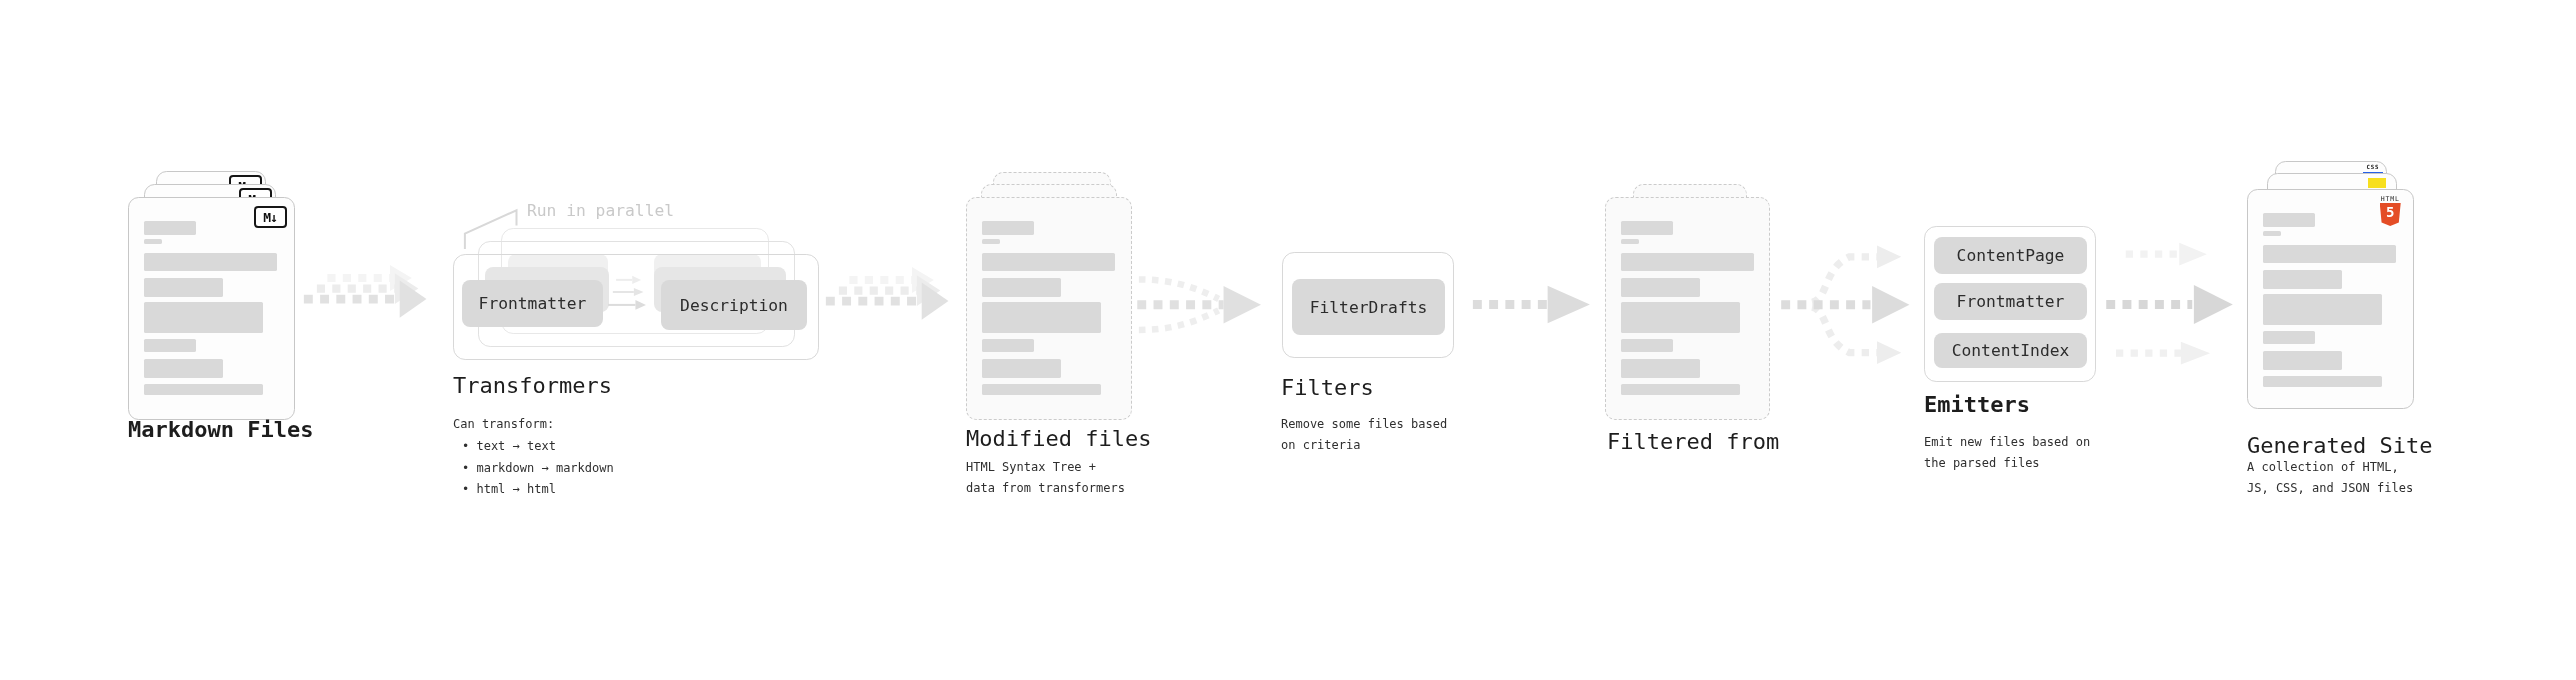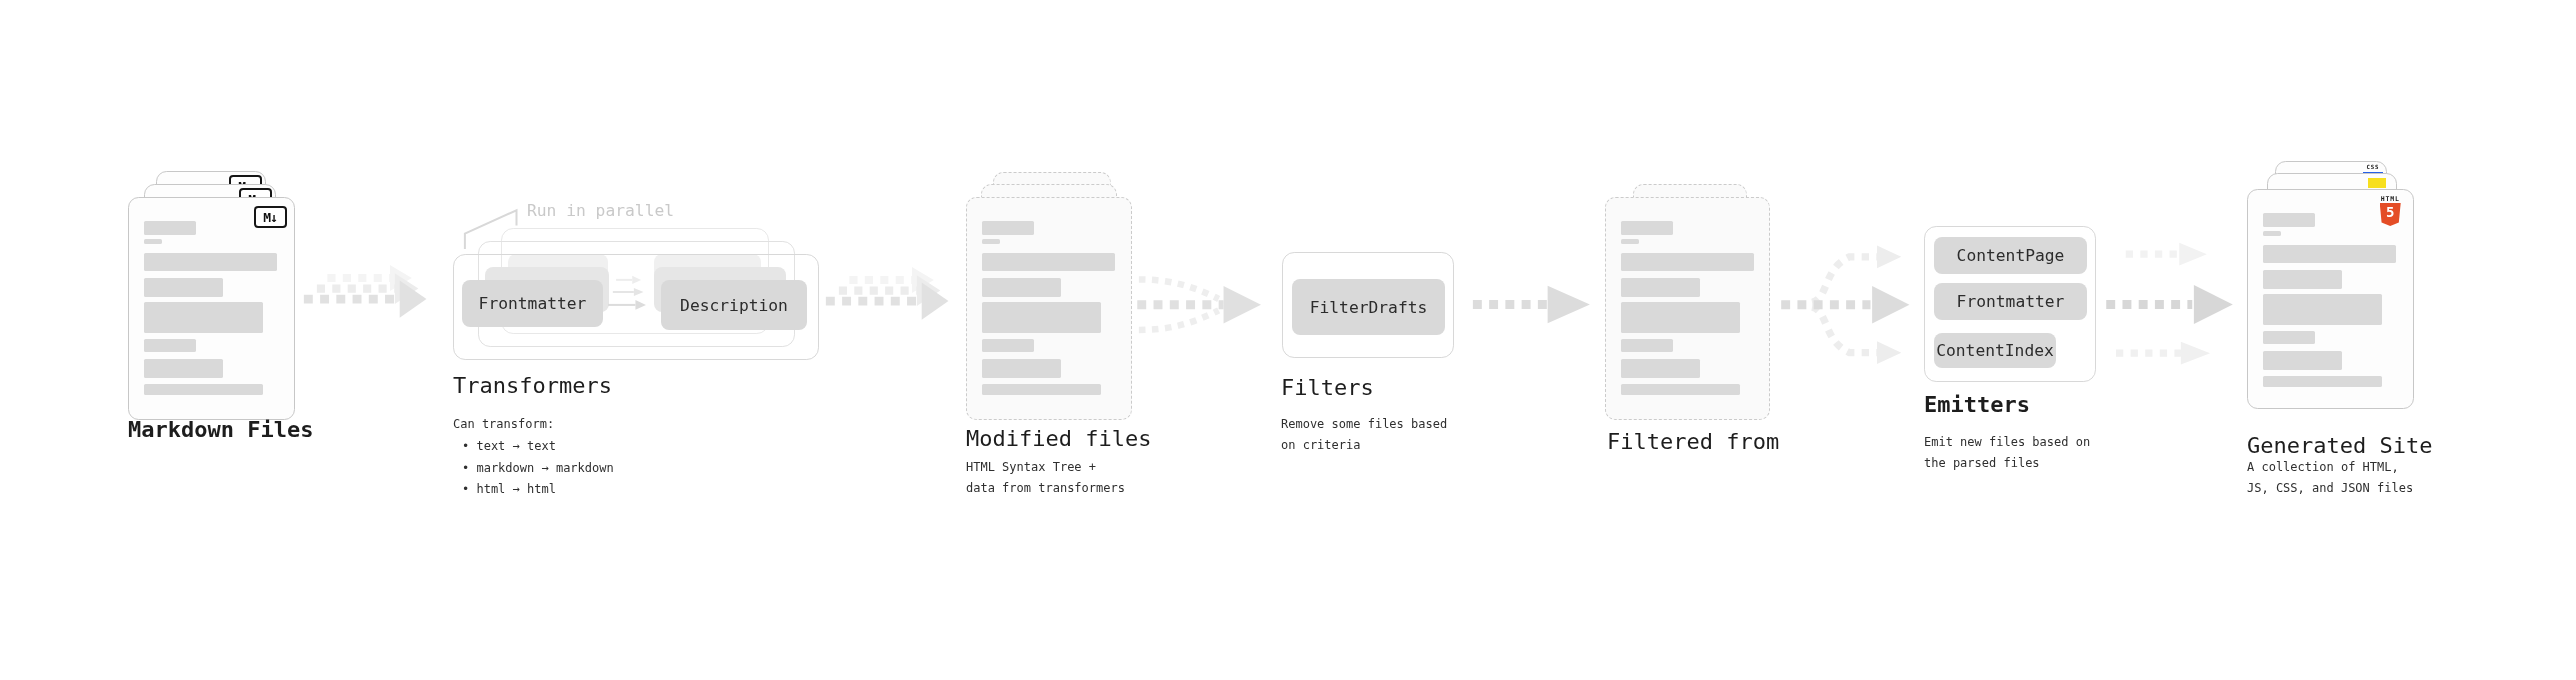--- a/index.html
+++ b/index.html
@@ -16,21 +16,21 @@
   .muted-text{position:absolute;font-size:16.3px;color:#c9c9c9;white-space:nowrap;line-height:18px;}
   .pill{position:absolute;box-sizing:border-box;background:#d9d9d9;border-radius:8.1px;display:flex;
         align-items:center;justify-content:center;font-size:16.3px;color:#2c2c2c;white-space:nowrap;}
   .pill.ghost1{background:#e6e6e6;}
   .pill.ghost2{background:#f0f0f0;}
   .frame{position:absolute;box-sizing:border-box;border:1.6px solid #d8d8d8;border-radius:12.2px;background:transparent;}
   .frame.g1{border-color:#e1e1e1;}
   .frame.g2{border-color:#e8e8e8;}
   .arrow-svg{position:absolute;overflow:visible;}
   .html5{position:absolute;width:24.4px;display:flex;flex-direction:column;align-items:center;}
-  .html5 .word{font-size:6.5px;font-weight:bold;letter-spacing:0.8px;color:#1c1c1c;line-height:8.1px;}
+  .html5 .word{font-size:6.5px;font-weight:normal;letter-spacing:0.8px;color:#1c1c1c;line-height:8.1px;}
   .html5 .shield{width:21px;height:23px;background:#e44d26;clip-path:polygon(0 0,100% 0,91% 85%,50% 100%,9% 85%);
                  display:flex;justify-content:center;color:#fff;font-size:14px;font-weight:bold;line-height:19.5px;}
   .css-logo{position:absolute;width:19.5px;display:flex;flex-direction:column;align-items:center;gap:0.8px;}
   .css-word{font-size:5.7px;font-weight:bold;color:#101010;line-height:6.5px;letter-spacing:0.8px;}
   .css-bar{width:19.5px;height:3.3px;background:#2760e6;}
   .js-badge{position:absolute;width:18.7px;height:9.8px;background:#f7df1e;}
 </style>
 </head>
 <body>
 
@@ -168,21 +168,21 @@
     <path d="M44,84 C64,88 58,126 90,140 L124,140" fill="none" stroke="#ededed" stroke-width="9" stroke-dasharray="9 9"></path>
     <polygon points="124,126 154,140 124,154" fill="#ededed"></polygon>
     <line x1="6" y1="81" x2="116" y2="81" stroke="#dcdcdc" stroke-width="11" stroke-dasharray="11 9"></line>
     <polygon points="118,58 164,81 118,104" fill="#dcdcdc"></polygon>
   </svg>
 
   <div>
     <div class="frame" style="left:1924px;top:226px;width:172px;height:156px;"></div>
     <div class="pill" style="left:1934px;top:237px;width:153px;height:37px;">ContentPage</div>
     <div class="pill" style="left:1934px;top:283px;width:153px;height:37px;">Frontmatter</div>
-    <div class="pill" style="left:1934px;top:333px;width:122px;height:35px;">ContentIndex</div>
+    <div class="pill" style="left:1934px;top:333px;width:153px;height:35px;">ContentIndex</div>
     <div class="title" style="left:1924px;top:393px;font-weight:bold;">Emitters</div>
     <div class="body-text" style="left:1924px;top:432px;">Emit new files based on
 the parsed files</div>
   </div>
 
   <svg class="arrow-svg" style="left:2103px;top:237px;" width="142" height="135" viewBox="0 0 175 166">
     <line x1="28" y1="21" x2="94" y2="21" stroke="#f2f2f2" stroke-width="9" stroke-dasharray="9 9"></line>
     <polygon points="94,7 128,21 94,35" fill="#f2f2f2"></polygon>
     <line x1="4" y1="83" x2="110" y2="83" stroke="#d7d7d7" stroke-width="11" stroke-dasharray="11 9"></line>
     <polygon points="112,59 160,83 112,107" fill="#d7d7d7"></polygon>

